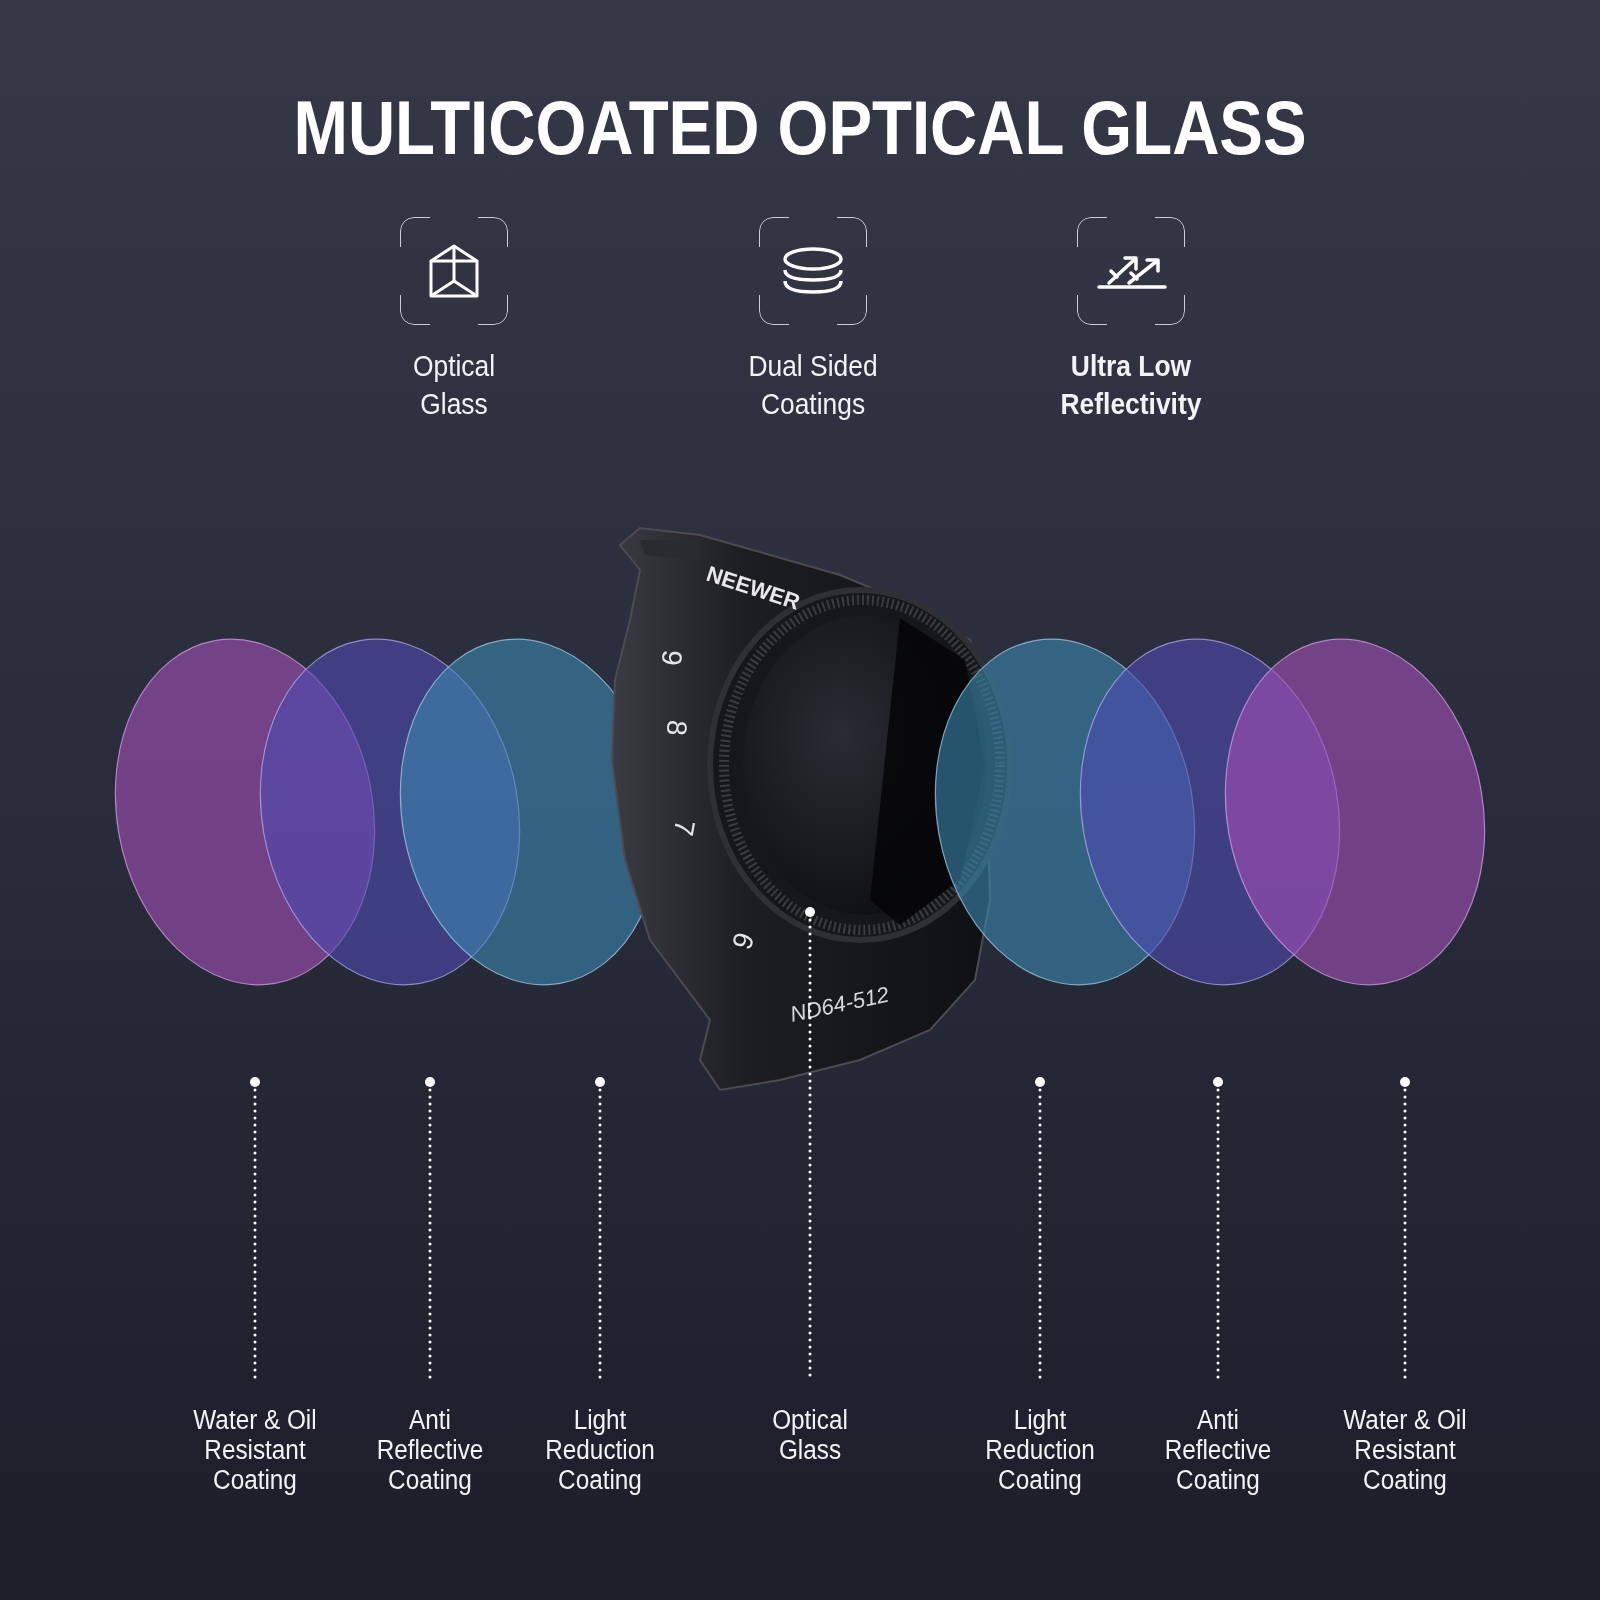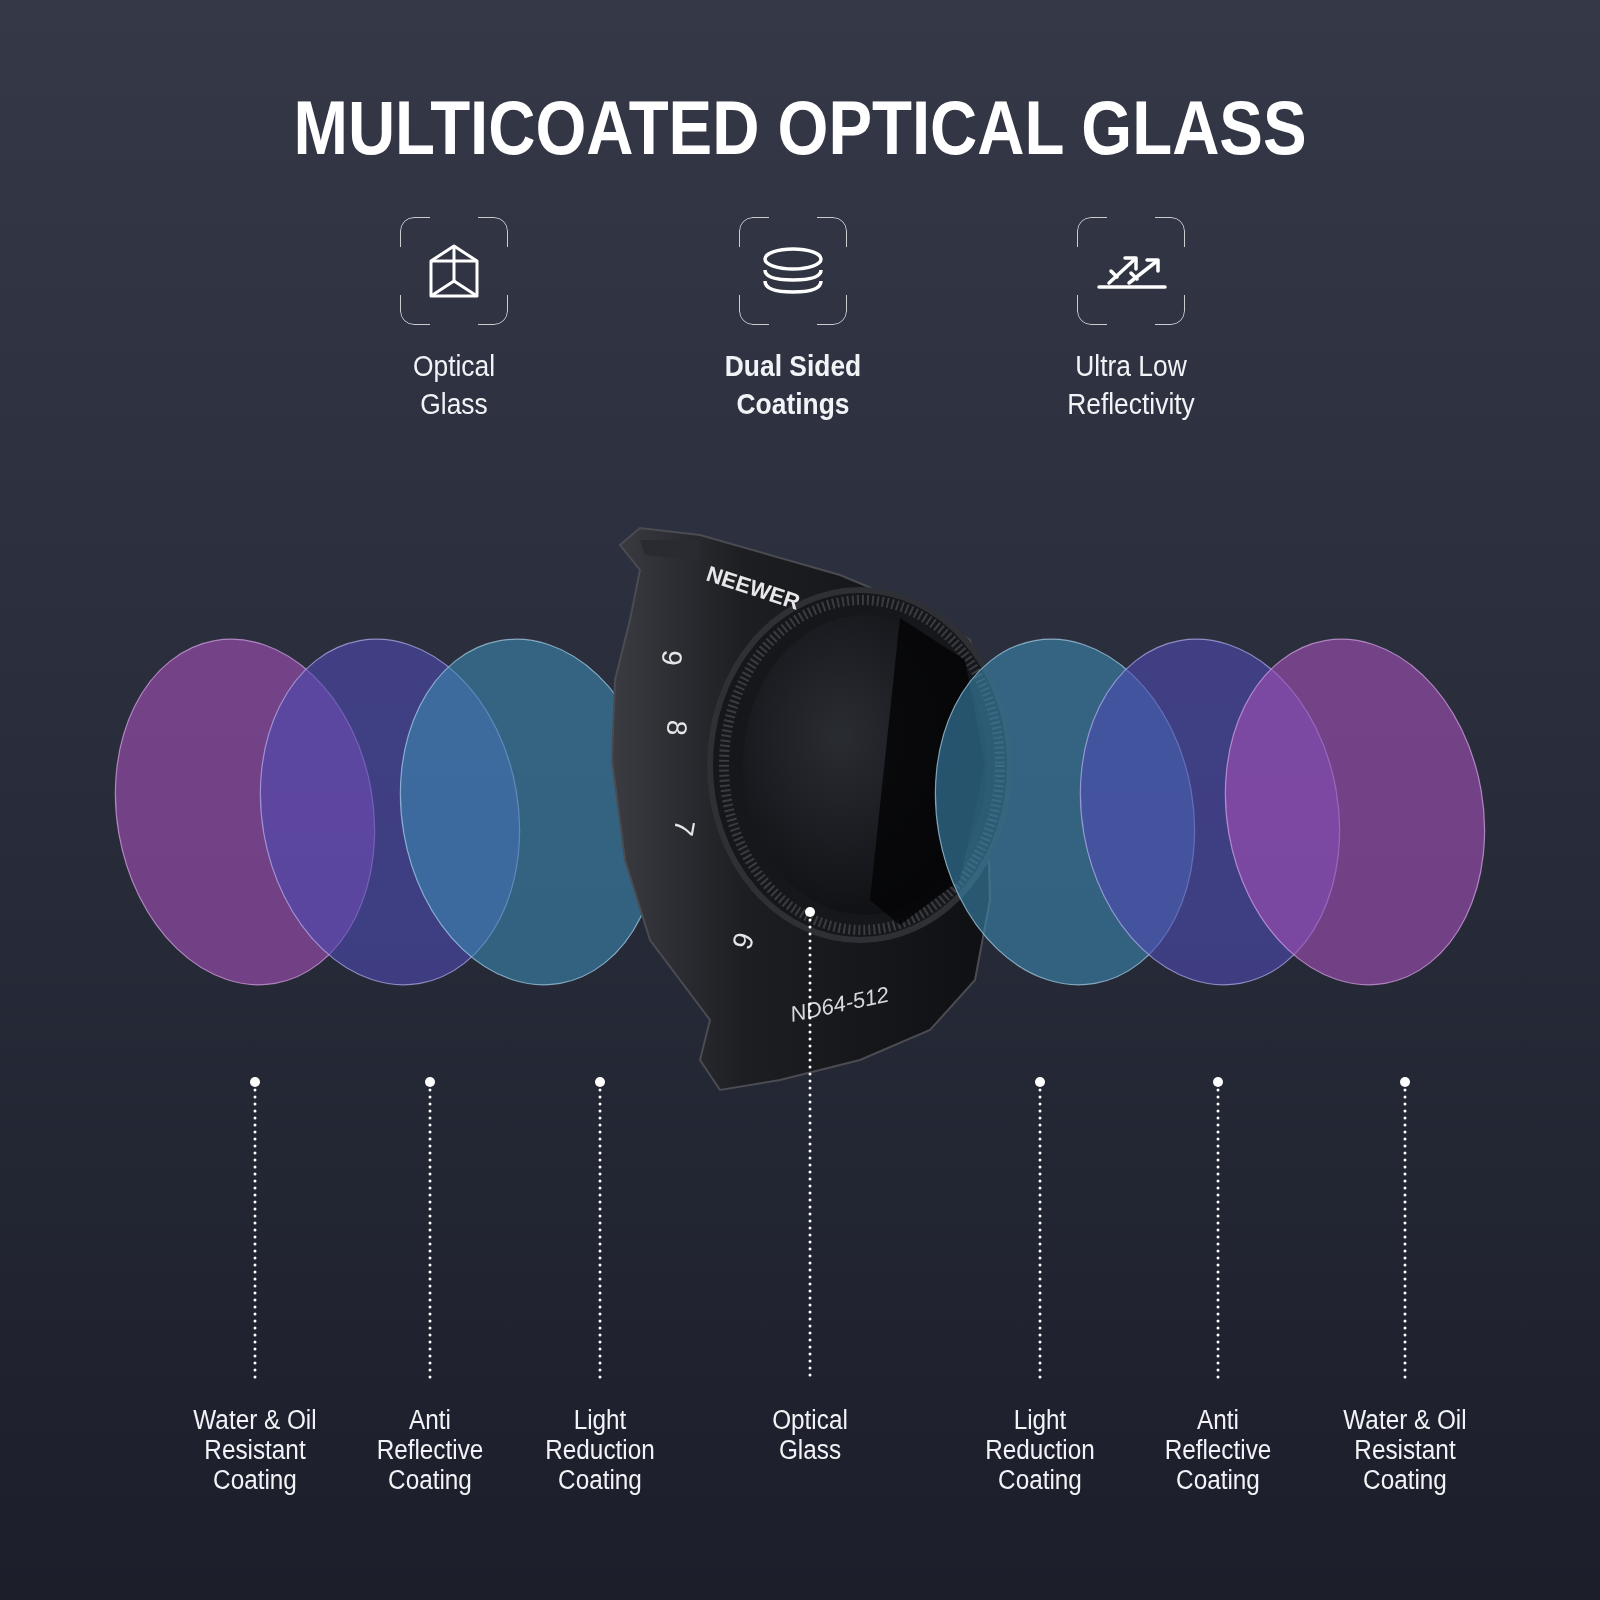--- a/index.html
+++ b/index.html
@@ -57,33 +57,33 @@
       <path d="M31 44 L54 29 L77 44 L77 79 L31 79 Z"></path>
       <path d="M54 29 L54 64"></path>
       <path d="M31 44 L77 44"></path>
       <path d="M31 79 L54 64 L77 79"></path>
     </svg>
   </div>
   <div class="feature-label">Optical
 Glass</div>
 </div>
 
-<div class="feature" style="left:678px;font-weight:bold;">
+<div class="feature" style="left:698px;">
   <div class="icon-box">
     <svg viewBox="0 0 108 108" fill="none" stroke="#fff" stroke-width="3.5">
       <ellipse cx="54" cy="42" rx="28" ry="10"></ellipse>
       <path d="M26 53 Q26 63 54 63 Q82 63 82 53"></path>
       <path d="M26 64 Q26 75 54 75 Q82 75 82 64"></path>
     </svg>
   </div>
   <div class="feature-label">Dual Sided
 Coatings</div>
 </div>
 
-<div class="feature" style="left:1016px;">
+<div class="feature" style="left:1016px;font-weight:bold;">
   <div class="icon-box">
     <svg viewBox="0 0 108 108" fill="none" stroke="#fff" stroke-width="3.5" stroke-linecap="round" stroke-linejoin="round">
       <path d="M22 70 L88 70"></path>
       <path d="M32 66 L58 42"></path>
       <path d="M48 41 L59 41 L59 52"></path>
       <path d="M52 66 L80 44"></path>
       <path d="M70 43 L81 43 L81 54"></path>
       <path d="M34 54 L40 60"></path>
       <path d="M54 56 L60 62"></path>
     </svg>

